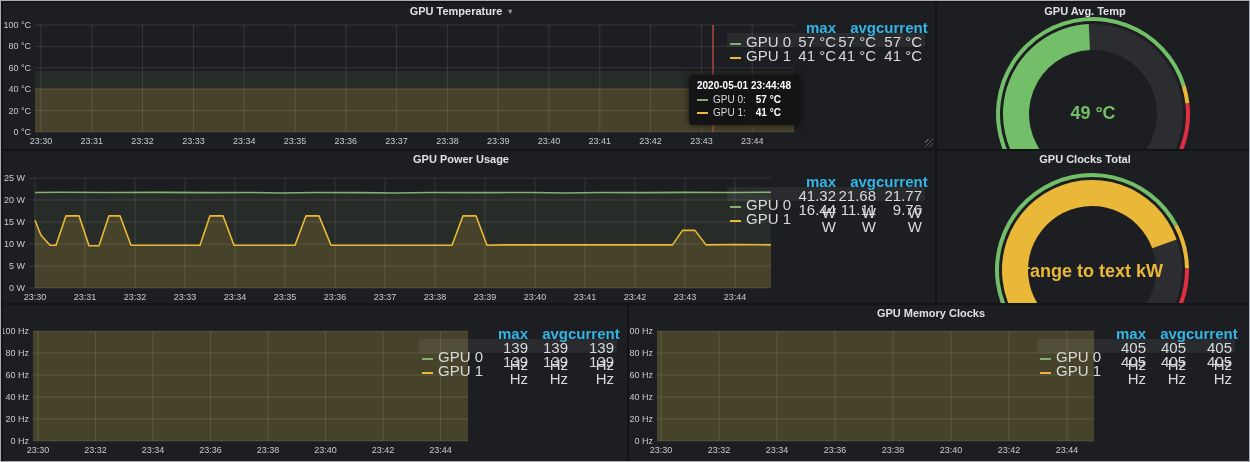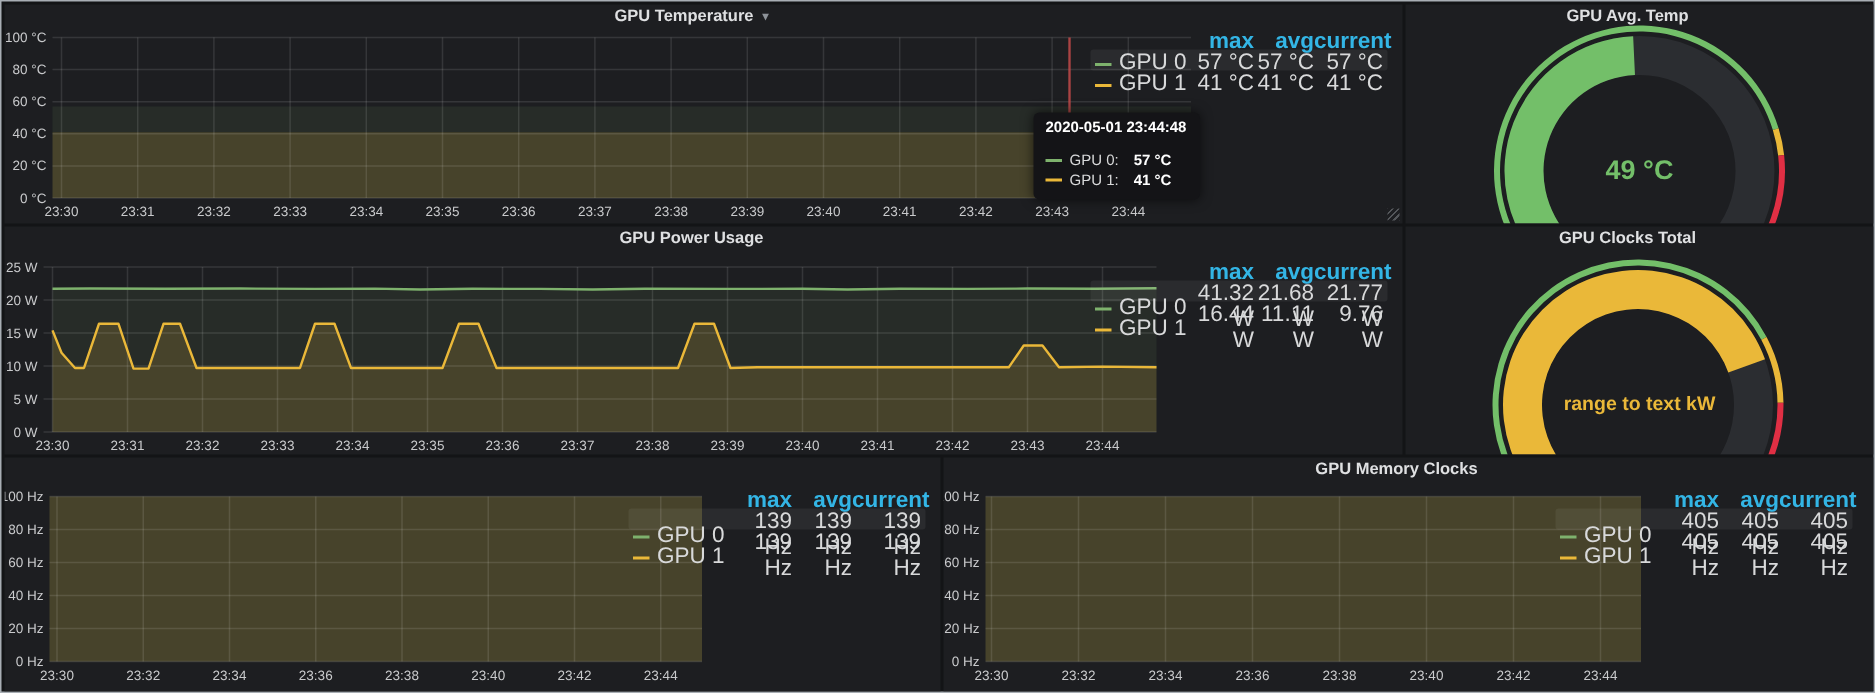--- a/index.html
+++ b/index.html
@@ -17,27 +17,27 @@
   svg.chart{position:absolute;left:0;top:0;z-index:1;}
   .legend{position:absolute;z-index:4;font-size:15px;color:#d8d9da;}
   .lg-row{display:grid;grid-template-columns:64px 42px 40px 46px;height:14px;align-items:center;padding:0 3px;}
   .lg-row .c{text-align:right;}
   .lg-head{color:#33b5e5;font-weight:bold;}
   .lg-row.hl{background:rgba(255,255,255,0.06);border-radius:2px;}
   .dash{display:inline-block;width:11px;height:2px;margin-right:5px;vertical-align:2px;}
   .dash.g{background:#7eb26d}
   .dash.y{background:#eab839}
   .tooltip{position:absolute;left:686px;top:72px;z-index:6;background:#141417;border-radius:4px;padding:5px 9px 6px 8px;font-size:10px;color:#d8d9da;white-space:nowrap;box-shadow:0 0 8px rgba(0,0,0,0.6);}
-  .tt-time{font-weight:bold;color:#fff;margin-bottom:10px;}
+  .tt-time{font-weight:bold;color:#fff;margin-bottom:2px;}
   .tt-row{line-height:13px;}
   .tt-name{margin-right:10px;}
   .tt-val{font-weight:bold;color:#fff;}
   .gauge-value{position:absolute;left:0;right:0;text-align:center;z-index:4;font-weight:bold;}
   #p2 .gauge-value{top:100px;font-size:18px;color:#73bf69;}
-  #p4 .gauge-value{top:110px;font-size:13px;color:#eab839;}
+  #p4 .gauge-value{top:110px;font-size:18px;color:#eab839;}
   .resize-handle{position:absolute;right:2px;bottom:2px;width:8px;height:8px;z-index:5;background:repeating-linear-gradient(135deg,transparent 0 2px,#5a5d61 2px 3px);opacity:.9;}
 </style>
 </head>
 <body>
 
 <div id="frame">
 
   <div class="panel" id="p1">
       <svg width="932" height="146" class="chart">
         <path d="M 32 129 L 32 68.01 L 791 68.01 L 791 129 Z" fill="rgba(126,178,109,0.1)"></path>

